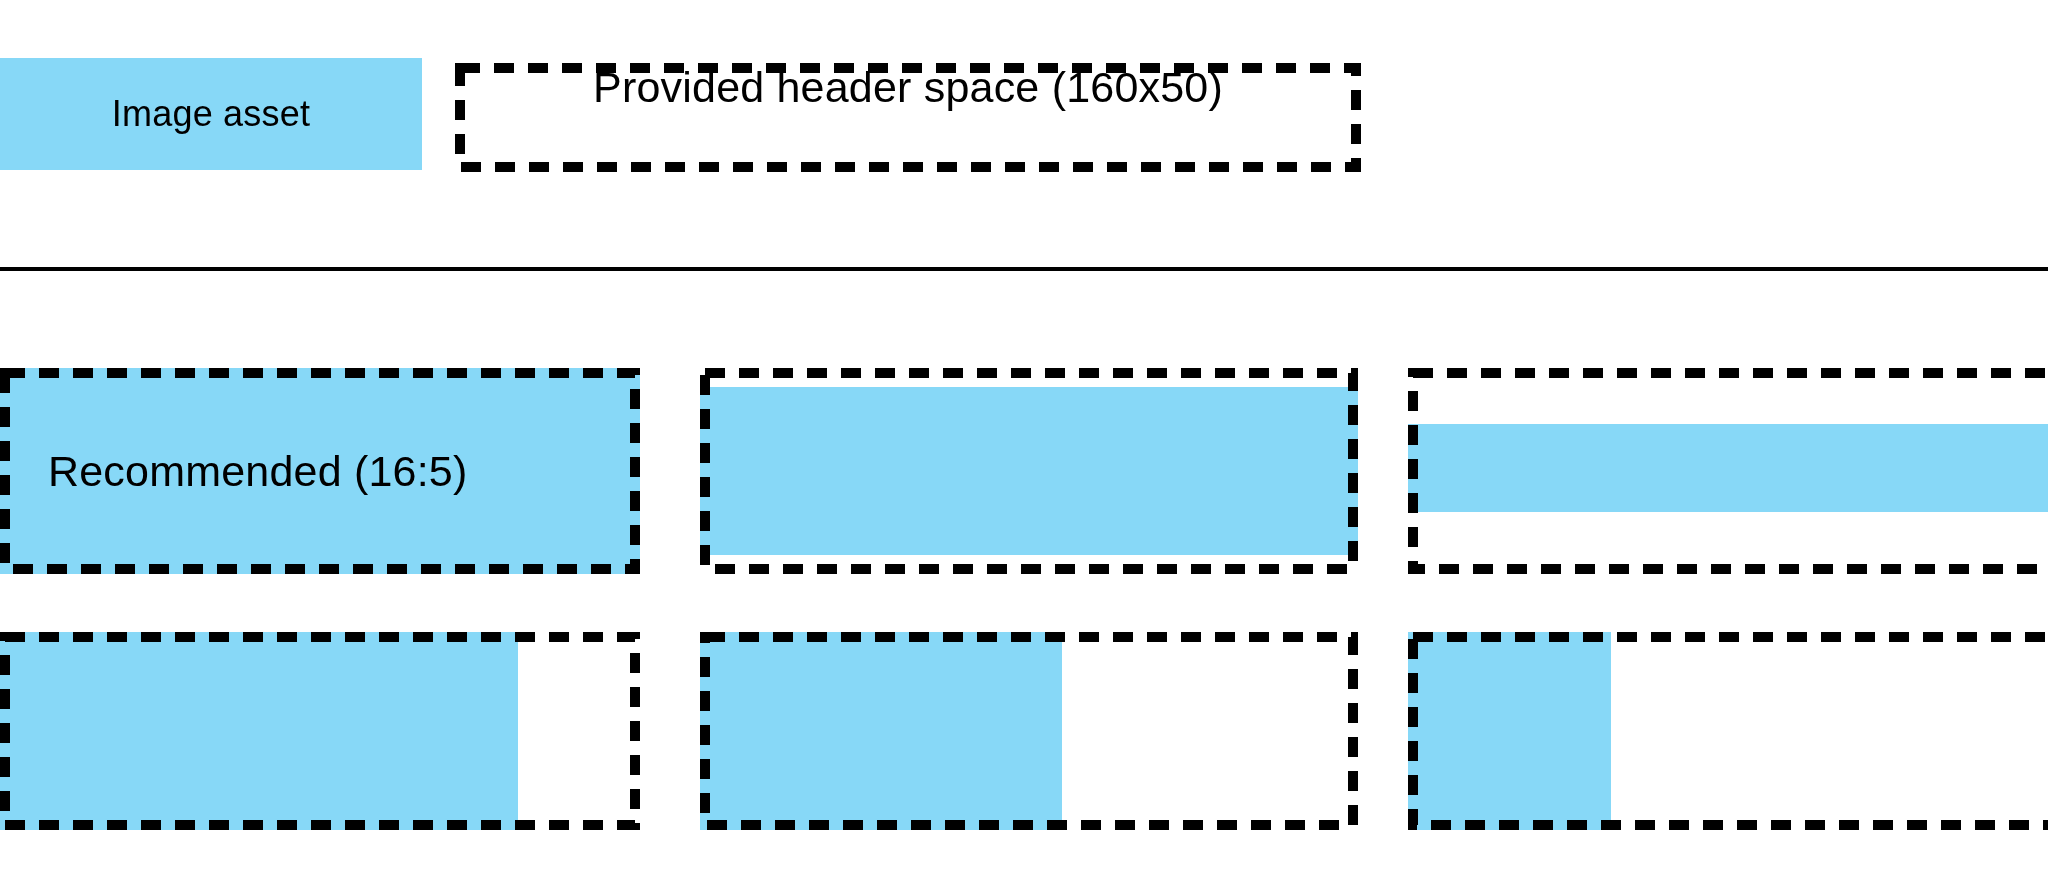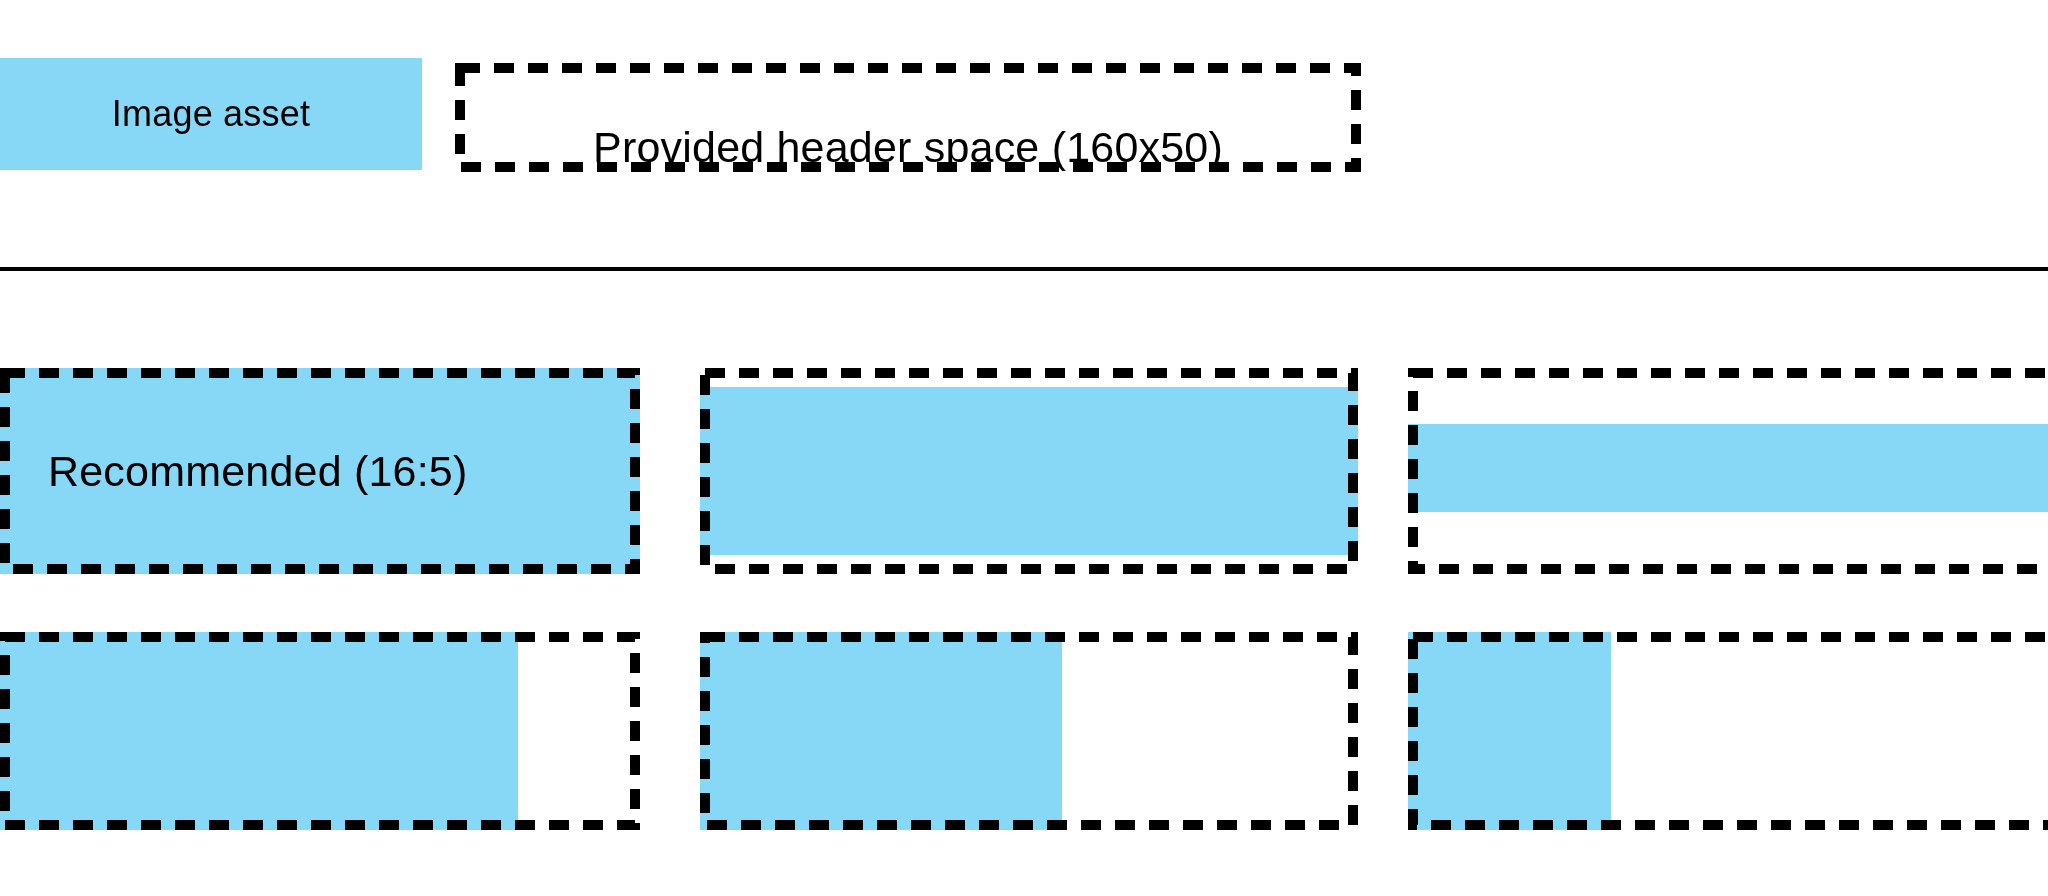--- a/index.html
+++ b/index.html
@@ -51,21 +51,21 @@
   }
   .header-space-box {
     position: absolute;
     left: 455px;
     top: 5px;
     width: 906px;
     height: 109px;
     box-sizing: border-box;
     background: #ffffff;
     display: flex;
-    align-items: flex-end;
+    align-items: flex-start;
     justify-content: center;
   }
   .header-space-label {
     font-size: 43px;
     letter-spacing: 0.2px;
     color: #000000;
     white-space: nowrap;
   }
 
   

